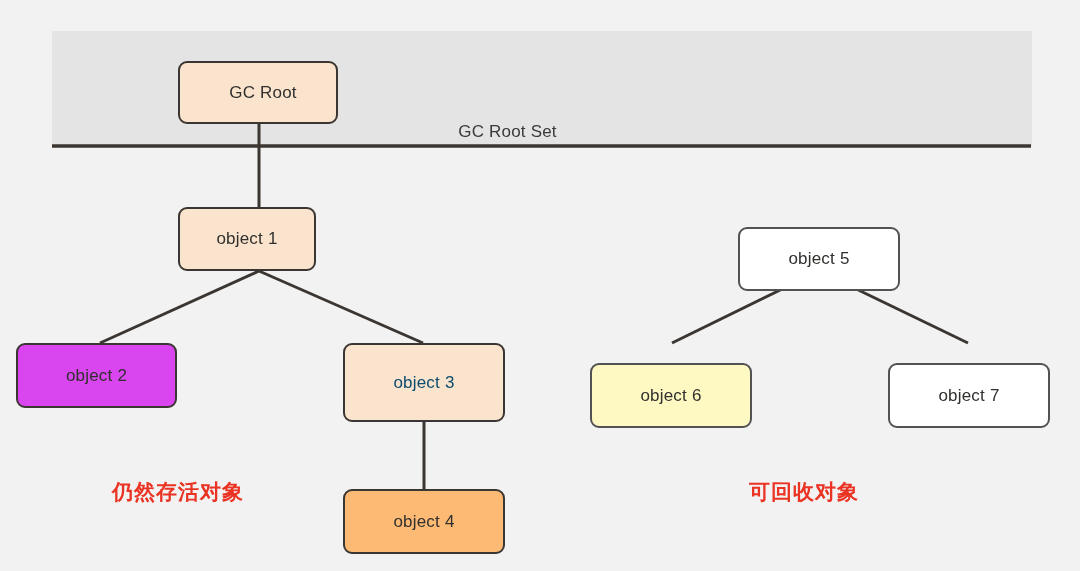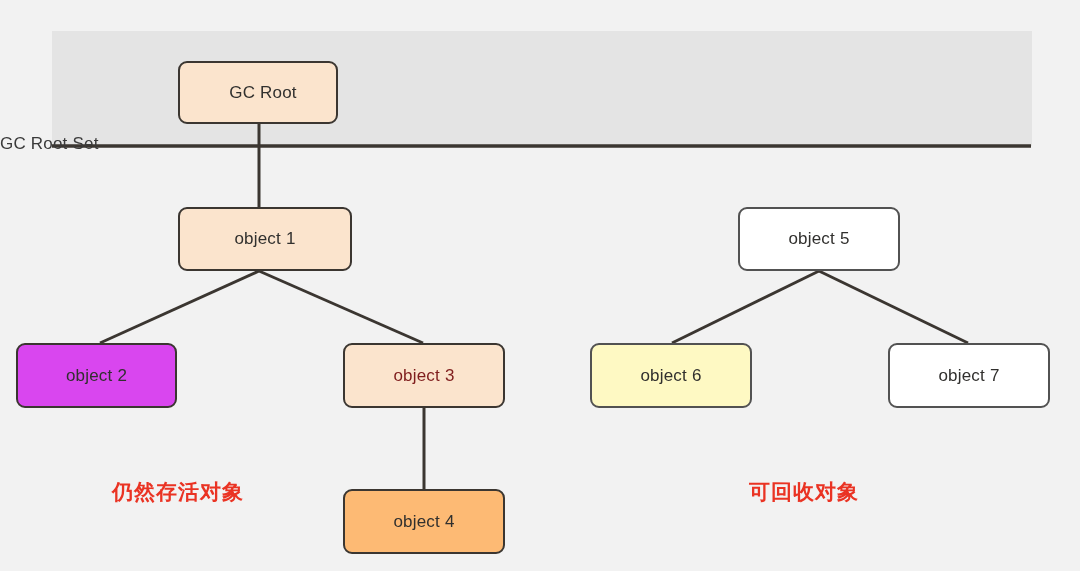--- a/index.html
+++ b/index.html
@@ -43,20 +43,21 @@
     color: #31302e;
     white-space: nowrap;
   }
   .node.live {
     background: #fbe4cd;
     border: 2.5px solid #3b3631;
   }
   .node.dead {
     background: #ffffff;
     border: 2.5px solid #525252;
+    margin-top: 20px;
   }
   .axis-label {
     position: absolute;
     font-size: 17px;
     color: #3a3a3a;
     letter-spacing: 0.2px;
     white-space: nowrap;
   }
   .legend {
     position: absolute;
@@ -77,32 +78,32 @@
   <svg id="edges" viewBox="0 0 1080 571">
       <line x1="259" y1="124" x2="259" y2="207" stroke="#3b3631" stroke-width="3"></line>
       <line x1="259" y1="271" x2="100" y2="343" stroke="#3b3631" stroke-width="3"></line>
       <line x1="259" y1="271" x2="423" y2="343" stroke="#3b3631" stroke-width="3"></line>
       <line x1="424" y1="408" x2="424" y2="489" stroke="#3b3631" stroke-width="3"></line>
       <line x1="819" y1="271" x2="672" y2="343" stroke="#3b3631" stroke-width="3"></line>
       <line x1="819" y1="271" x2="968" y2="343" stroke="#3b3631" stroke-width="3"></line>
       <line x1="52" y1="146" x2="1031" y2="146" stroke="#3b3631" stroke-width="3.5"></line>
     </svg>
 
-  <div class="axis-label" id="gc-root-set-label" style="color: rgb(58, 58, 58); left: 0px; top: 122px; width: 1015px; text-align: left; margin-top: 12px;">GC Root Set</div>
+  <div class="axis-label" id="gc-root-set-label" style="color: rgb(58, 58, 58); left: 0px; top: 122px; width: 1015px; text-align: center;">GC Root Set</div>
 
   <div class="node live" style="left: 178px; top: 61px; width: 160px; height: 63px; background: rgb(251, 228, 205); border-color: rgb(59, 54, 49); color: rgb(49, 48, 46); padding-left: 10px;">
       <span>GC Root</span>
     </div>
-  <div class="node live" style="left: 178px; top: 207px; width: 174px; height: 64px; background: rgb(251, 228, 205); border-color: rgb(59, 54, 49); color: rgb(49, 48, 46);">
+  <div class="node live" style="left: 178px; top: 207px; width: 138px; height: 64px; background: rgb(251, 228, 205); border-color: rgb(59, 54, 49); color: rgb(49, 48, 46);">
       <span>object 1</span>
     </div>
   <div class="node live" style="left: 16px; top: 343px; width: 161px; height: 65px; background: #d946ef; border-color: rgb(59, 54, 49); color: rgb(49, 48, 46);">
       <span>object 2</span>
     </div>
-  <div class="node live" style="left: 343px; top: 343px; width: 162px; height: 65px; background: rgb(251, 228, 205); border-color: rgb(59, 54, 49); color: #7f1d1d;">
+  <div class="node live" style="left: 343px; top: 343px; width: 162px; height: 79px; background: rgb(251, 228, 205); border-color: rgb(59, 54, 49); color: #0c4a6e;">
       <span>object 3</span>
     </div>
   <div class="node live" style="left: 343px; top: 489px; width: 162px; height: 65px; background: #fdba74; border-color: rgb(59, 54, 49); color: rgb(49, 48, 46);">
       <span>object 4</span>
     </div>
   <div class="node dead" style="left: 738px; top: 207px; width: 162px; height: 64px; background: rgb(255, 255, 255); border-color: rgb(82, 82, 82); color: rgb(49, 48, 46);">
       <span>object 5</span>
     </div>
   <div class="node dead" style="left: 590px; top: 343px; width: 162px; height: 65px; background: #fef9c3; border-color: rgb(82, 82, 82); color: rgb(49, 48, 46);">
       <span>object 6</span>

